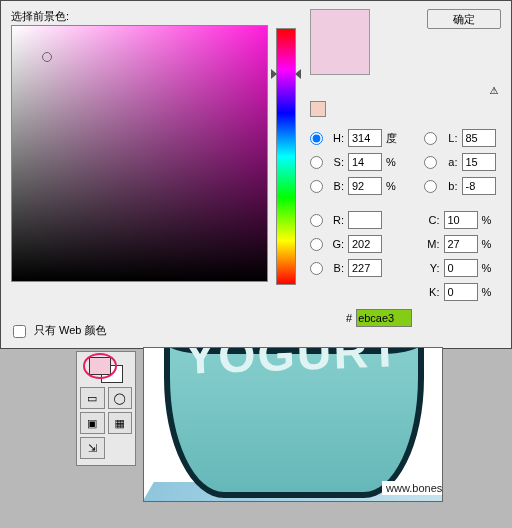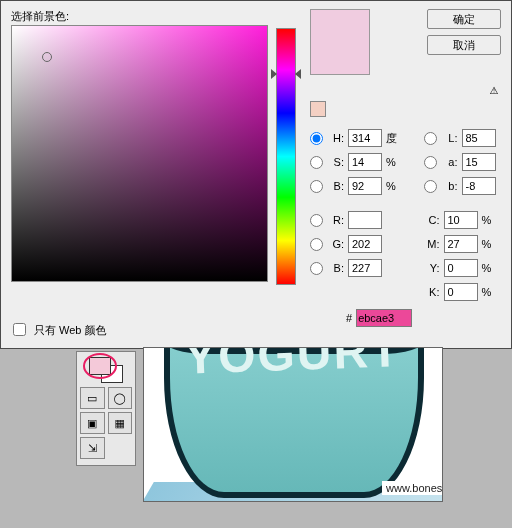--- a/index.html
+++ b/index.html
@@ -30,22 +30,22 @@
 .ellipse{position:absolute;border:2px solid #e91e63;border-radius:50%;pointer-events:none}
 .ell-btn{left:auto;right:-5px;top:-3px;width:86px;height:28px}
 .fields{margin-top:12px;display:grid;grid-template-columns:auto auto;column-gap:18px;row-gap:6px}
 .fcol{display:flex;flex-direction:column;gap:6px}
 .fld{display:flex;align-items:center;gap:4px}
 .fld input[type=radio]{margin-right:1px}
 .fld .lab{width:16px;text-align:right}
 .fld .val{width:34px;height:18px;border:1px solid #7a7a7a;background:#fff;padding:0 3px;text-align:left}
 .fld .unit{width:14px}
 .hexrow{margin-top:8px;display:flex;align-items:center;gap:4px;padding-left:36px}
-.hexrow .val{width:56px;height:18px;border:1px solid #7a7a7a;background:#ec4899;padding:0 1px}
-.webrow{position:absolute;left:12px;bottom:10px;display:flex;align-items:flex-start;gap:6px}
+.hexrow .val{width:56px;height:18px;border:1px solid #7a7a7a;background:#84cc16;padding:0 1px}
+.webrow{position:absolute;left:12px;bottom:10px;display:flex;align-items:flex-end;gap:6px}
 .webrow input{margin-right:2px}
 .below{position:absolute;left:0;top:349px;width:512px;height:179px;background:#b8b8b8}
 .toolstrip{position:absolute;left:76px;top:2px;width:60px;background:#e8e8e8;border:1px solid #808080;padding:3px}
 .tsrow{display:flex;gap:3px;margin-bottom:3px}
 .tsbtn{width:25px;height:22px;background:#e2e2e2;border:1px solid #888;display:flex;align-items:center;justify-content:center}
 .fgbg{position:relative;width:34px;height:26px;margin:2px auto 4px}
 .fg{position:absolute;left:0;top:0;width:22px;height:18px;background:#f4c9d9;border:1px solid #333}
 .bg{position:absolute;right:0;bottom:0;width:22px;height:18px;background:#fff;border:1px solid #333}
 .ell-fg{left:-6px;top:-4px;width:34px;height:26px}
 .canvas{position:absolute;left:143px;top:-2px;width:300px;height:155px;background:#fff;border:1px solid #666;overflow:hidden}
@@ -74,21 +74,20 @@
     <div class="huecol">
       <div class="huebar"></div>
       <div class="hue-l"></div>
       <div class="hue-r"></div>
     </div>
     <div class="rightcol">
       <div class="toprow">
         <div class="swatch"></div>
         <div class="btns">
           <div class="btn">确定</div>
-          <div class="btn">取消</div>
         </div>
       </div>
       <div class="colorlib-wrap">
         <span class="warn">⚠</span>
       </div>
       <div style="display:flex;align-items:center;gap:6px;margin-top:4px">
         <div class="smallsw"></div>
       </div>
 
       <div class="fields">

